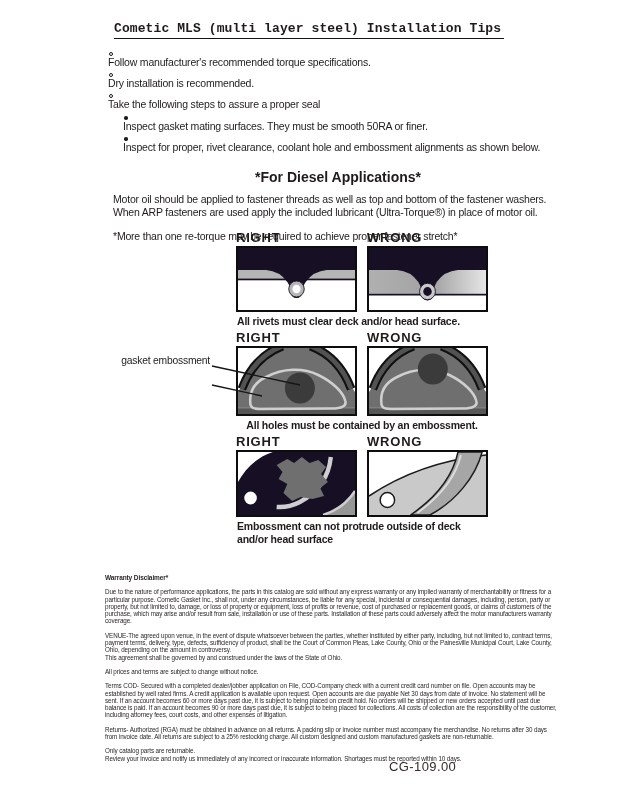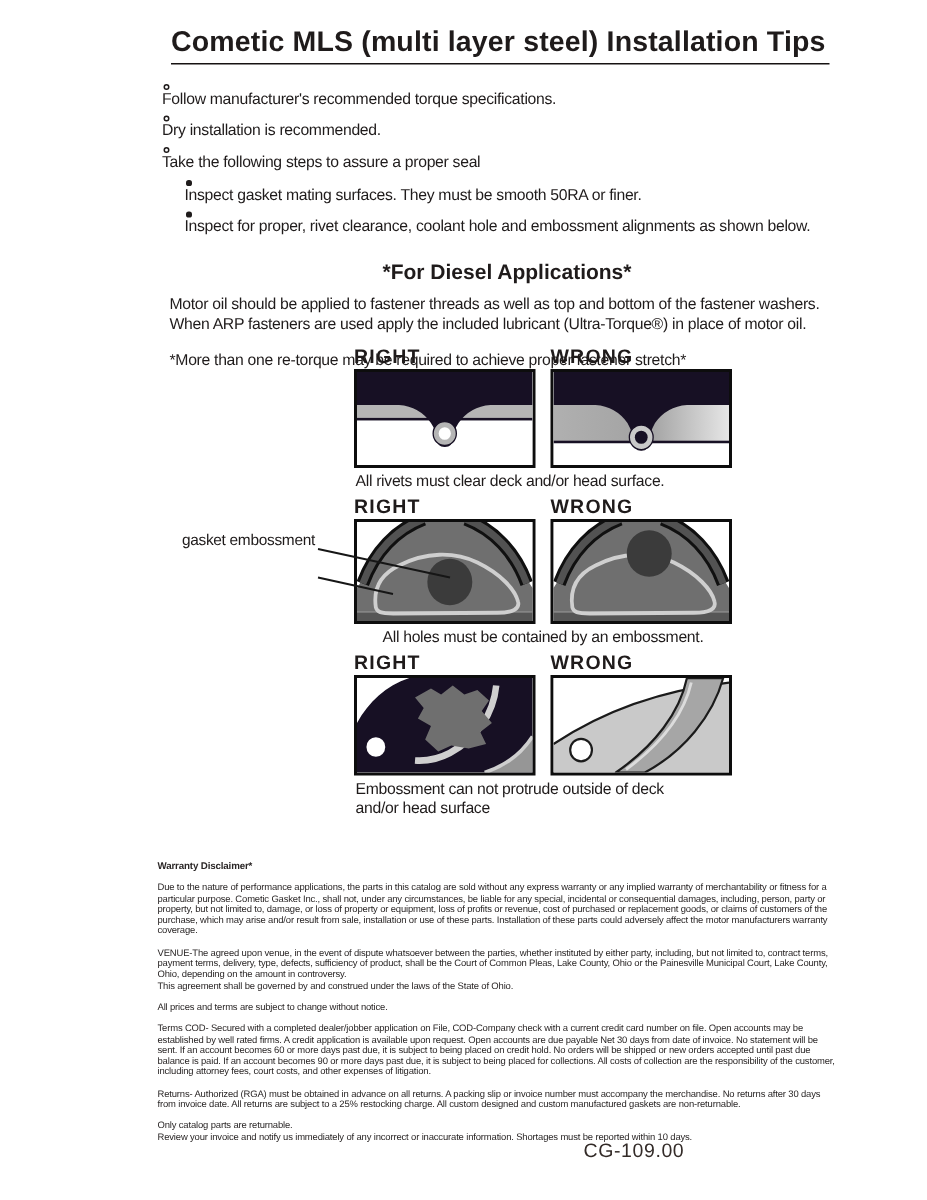--- a/index.html
+++ b/index.html
@@ -6,39 +6,39 @@
     --ink:#1f1b1b; --paper:#ffffff; --fig_dark:#171024; --deck_gray:#b5b5b5;
     --mid_gray:#6f6f6f; --emboss_light:#cfcfcf; --hole_dark:#3b3b3b; --light_gray:#c9c9c9;
   }
   *{box-sizing:border-box;}
   html,body{margin:0;padding:0;background:#fff;}
   body{width:618px;height:800px;position:relative;font-family:"Liberation Sans",sans-serif;color:var(--ink);}
   .page{position:absolute;inset:0;background:var(--paper);overflow:hidden;}
 
   
   .content{position:absolute;left:108px;top:18px;width:455px;}
-  h1.title{font-size:19px;font-weight:bold;margin:0 0 9px 6px;display:inline-block;
-    border-bottom:1.6px solid #161212;padding:0 3px 2px 0;letter-spacing:0.1px;}
+  h1.title{font-size:13px;font-weight:bold;margin:0 0 9px 6px;display:inline-block;
+    border-bottom:1.6px solid #161212;padding:0 3px 2px 0;letter-spacing:0.1px;font-family:Liberation Mono, monospace;}
   .tips{font-size:10.5px;letter-spacing:-0.2px;line-height:13.2px;}
   .tip{display:flex;align-items:flex-start;flex-direction:column;}
   .bullet-o{width:4px;height:4px;border:1px solid var(--ink);border-radius:50%;margin:4px 5px 0 1px;flex:none;}
   .bullet-f{width:3.5px;height:3.5px;background:var(--ink);border-radius:50%;margin:4.5px 4px 0 1px;flex:none;}
   .subtips{margin-left:15px;}
   h2.diesel{font-size:14px;font-weight:bold;margin:15px 0 8px 5px;text-align:center;}
   p.body{font-size:10.5px;letter-spacing:-0.2px;line-height:13.2px;margin:0 0 11px 5px;white-space:pre-line;}
 
   
   .figures{position:absolute;left:236px;top:230px;width:252px;}
   .hdr-row{display:flex;gap:10px;height:15px;line-height:15px;}
   .hdr-row span{width:121px;font-size:13px;font-weight:700;letter-spacing:0.8px;}
   .box-row{display:flex;gap:10px;margin-top:1px;}
   .fig-box{width:121px;border:2px solid #0d0d0d;background:#fff;}
   .fig-box svg{display:block;width:100%;height:100%;}
   .h62{height:66px;} .h66{height:70px;} .h63{height:67px;}
-  .caption{font-size:10.5px;font-weight:400;letter-spacing:-0.2px;line-height:13px;margin:3px 0 2px 1px;}
+  .caption{font-size:10.5px;font-weight:700;letter-spacing:-0.2px;line-height:13px;margin:3px 0 2px 1px;}
   .cap-center{text-align:center;margin-left:0;}
   .cap-pre{white-space:pre-line;}
 
   
   .f-paper{fill:#fff}.f-dark{fill:var(--fig_dark)}.f-deck{fill:var(--deck_gray)}
   .f-mid{fill:var(--mid_gray)}.f-hole{fill:var(--hole_dark)}.f-ringlight{fill:var(--light_gray)}
   .f-deckr{fill:#969696}.f-band2{fill:#a6a6a6}
   .s-dark{stroke:var(--fig_dark)}.s-black{stroke:#101010}.s-band{stroke:#525252}
   .s-emboss{stroke:var(--emboss_light)}.s-black15{stroke:#1b1b1b;stroke-width:1.5}
 

